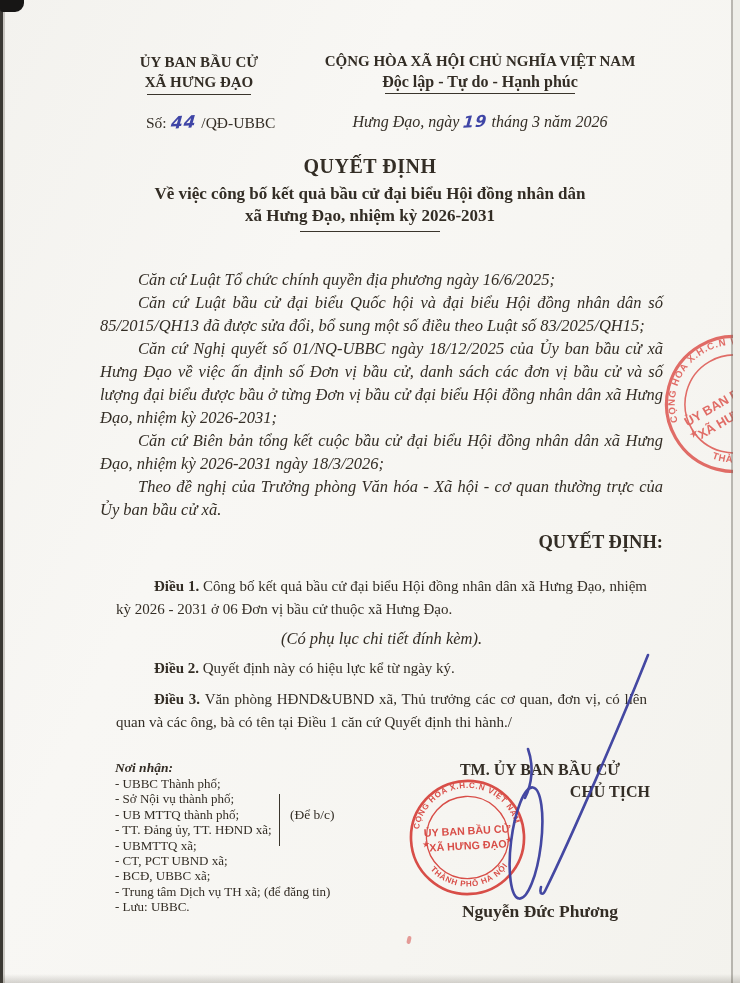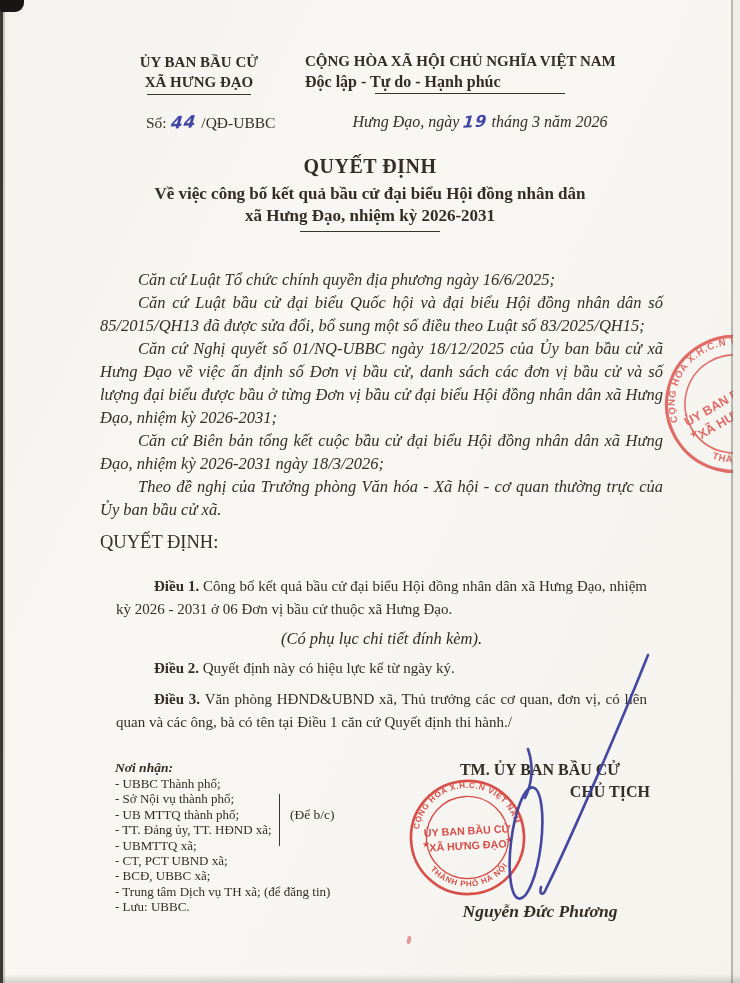--- a/index.html
+++ b/index.html
@@ -21,21 +21,21 @@
                  background:linear-gradient(to bottom, rgba(0,0,0,0), rgba(80,74,64,.22)); z-index:9; }
   .red-speck { position:absolute; left:407px; top:936px; width:4px; height:8px; background:#d6504c;
                opacity:.55; border-radius:2px; transform:rotate(12deg); }
 
   
   .org { position:absolute; left:133px; top:52px; width:132px; text-align:center;
          font-weight:bold; font-size:15px; line-height:20px; }
   .rule { border-top:1.6px solid #3a352c; height:0; }
   .org .rule { width:104px; margin:2px auto 0; }
   .doc-no { position:absolute; left:146px; top:112px; font-size:15.5px; white-space:nowrap; }
-  .national { position:absolute; left:305px; top:52px; width:330px; }
+  .national { position:absolute; left:315px; top:52px; width:330px; text-align:center; }
   .national .l1 { font-weight:bold; font-size:15px; line-height:19px; }
   .national .l2 { font-weight:bold; font-size:16px; line-height:21px; }
   .national .rule { width:190px; margin:1px auto 0; }
   .date-line { position:absolute; left:320px; top:112px; width:320px; text-align:center;
                font-style:italic; font-size:16px; white-space:nowrap; }
   .hand { color:#3f45a6; font-family:"DejaVu Sans", sans-serif; font-style:italic; font-weight:bold;
           display:inline-block; transform:rotate(-3deg) skewX(-8deg); letter-spacing:1px; }
   .doc-no .hand { font-size:17px; margin:0 5px 0 4px; }
   .date-line .hand { font-size:16px; margin:0 4px; }
 
@@ -46,38 +46,38 @@
   .title-sub.first { margin-top:5px; }
   .title-block .rule { width:140px; margin:4px auto 0; }
 
   .issuer { position:absolute; left:60px; top:244px; width:620px; text-align:center;
             font-weight:bold; font-size:17px; }
 
   
   .doc-body { position:absolute; left:100px; top:268px; width:563px; z-index:2; }
   .doc-body p.preamble { font-style:italic; font-size:16.5px; line-height:23px;
                          text-align:justify; text-indent:38px; }
-  .decision-heading { text-align:left; font-weight:normal; font-size:18.5px; margin:11px 0 22px; }
+  .decision-heading { text-align:right; font-weight:bold; font-size:18.5px; margin:11px 0 22px; }
   .article { font-size:15px; line-height:23px; text-align:justify; text-indent:38px; margin:8px 16px; }
   .article b { font-weight:bold; }
   .attach-note { text-align:center; font-style:italic; font-size:16.5px; margin:7px 0; }
 
   
   .recipients { position:absolute; left:115px; top:760px; z-index:2; }
   .recipients .label { font-weight:bold; font-style:italic; font-size:13.5px; }
   .recipients .item  { font-size:13px; line-height:14.4px; margin-top:1px; white-space:nowrap; }
   .bracket-line { position:absolute; left:279px; top:794px; height:52px; width:0;
                   border-left:1.6px solid #3a352c; z-index:2; }
   .bracket-note { position:absolute; left:290px; top:807px; font-size:13.5px; z-index:2; }
 
   .sig-block { position:absolute; left:430px; top:761px; width:220px; text-align:center; z-index:2; }
   .sig-l1 { font-weight:bold; font-size:16px; }
   .sig-l2 { font-weight:bold; font-size:16px; margin-top:4px;text-align:right; }
   .sig-name { position:absolute; left:430px; top:901px; width:220px; text-align:center;
-              font-weight:bold; font-size:17.5px; z-index:2;font-style:italic; }
+              font-weight:bold; font-size:17.5px; z-index:2; }
 
   
   .stamp-main { position:absolute; left:408px; top:778px; width:119px; height:119px;
                 transform:rotate(-3deg); opacity:.92; z-index:3; }
   .stamp-side { position:absolute; left:663px; top:333px; width:142px; height:142px;
                 transform:rotate(-30deg); opacity:.85; z-index:1; }
   .stamp-text { font-family:"Liberation Sans", sans-serif; font-weight:bold; }
   .signature-svg { position:absolute; left:395px; top:645px; width:280px; height:270px; z-index:4; }
 </style>
 </head>

